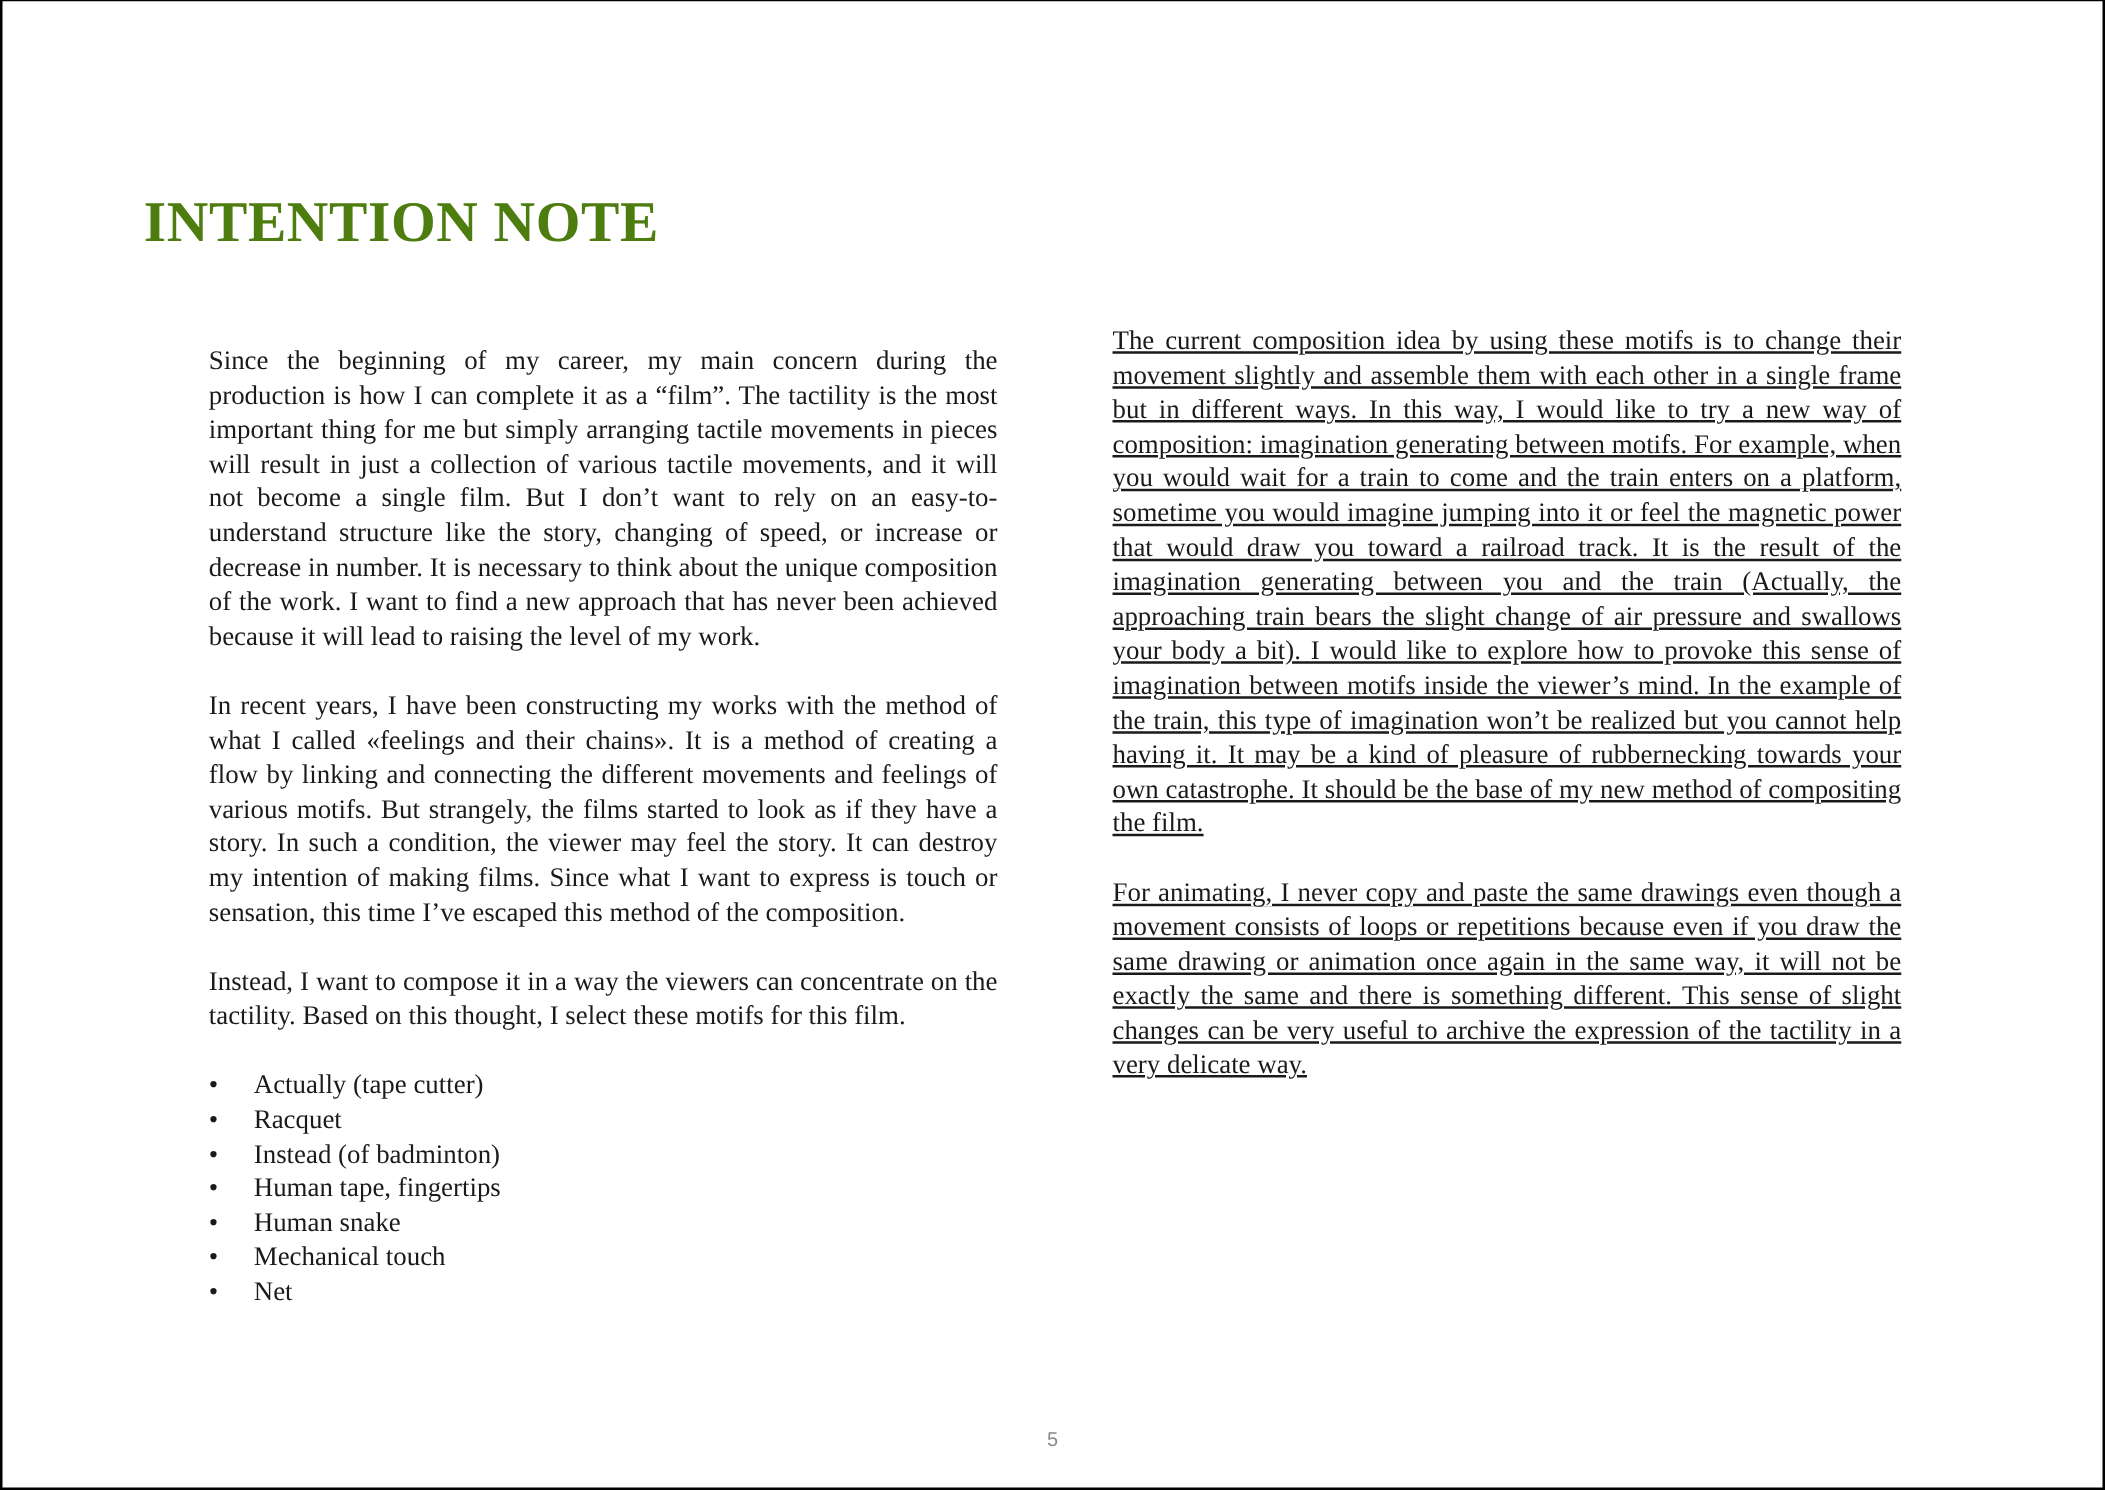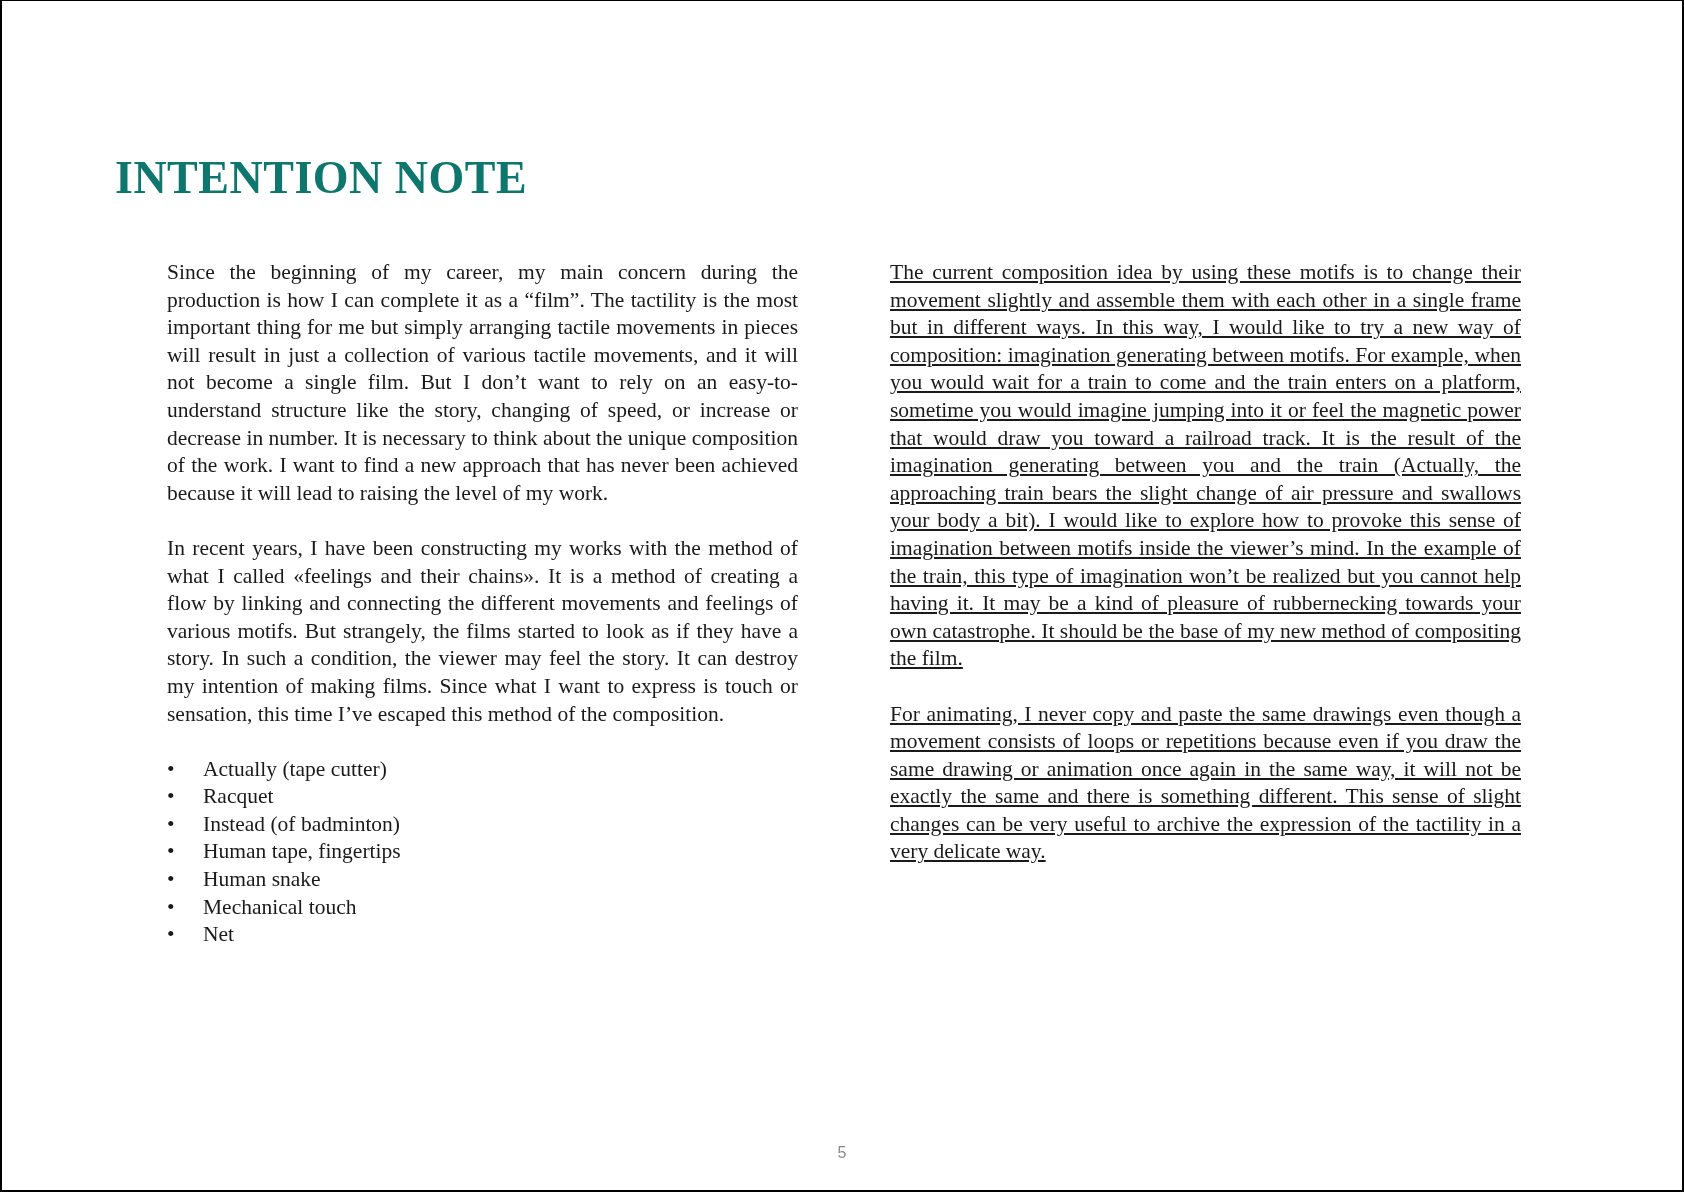--- a/index.html
+++ b/index.html
@@ -28,32 +28,32 @@
     .title {
       position: absolute;
       left: 113px;
       top: 152px;
       margin: 0;
       font-family: "Liberation Serif", "DejaVu Serif", serif;
       font-weight: bold;
       font-size: 46px;
       letter-spacing: 0.5px;
       line-height: 1.1;
-      color: #0f766e;
+      color: #4d7c0f;
     }
     .column {
       position: absolute;
       top: 258px;
       width: 631px;
       font-size: 21.5px;
       line-height: 27.6px;
       text-align: justify;
       color: #1a1a1a;
     }
-    .col-left { left: 165px; }
+    .col-left { left: 165px; margin-top: 16px; }
     .col-right { left: 888px; text-decoration: underline; }
     .column p {
       margin: 0 0 27.6px 0;
     }
     .motif-list {
       list-style: none;
       margin: 0;
       padding: 0;
     }
     .motif-list li {
@@ -79,20 +79,21 @@
   </style>
 </head>
 <body>
 
 <div class="page">
   <h1 class="title">INTENTION NOTE</h1>
 
   <div class="column col-left">
     <p>Since the beginning of my career, my main concern during the production is how I can complete it as a “film”. The tactility is the most important thing for me but simply arranging tactile movements in pieces will result in just a collection of various tactile movements, and it will not become a single film. But I don’t want to rely on an easy-to-understand structure like the story, changing of speed, or increase or decrease in number. It is necessary to think about the unique composition of the work. I want to find a new approach that has never been achieved because it will lead to raising the level of my work.</p>
     <p>In recent years, I have been constructing my works with the method of what I called «feelings and their chains». It is a method of creating a flow by linking and connecting the different movements and feelings of various motifs. But strangely, the films started to look as if they have a story. In such a condition, the viewer may feel the story. It can destroy my intention of making films. Since what I want to express is touch or sensation, this time I’ve escaped this method of the composition.</p>
+    <p>Instead, I want to compose it in a way the viewers can concentrate on the tactility. Based on this thought, I select these motifs for this film.</p>
     <ul class="motif-list">
       <li>
         <span class="bullet">•</span>
         <span>Actually (tape cutter)</span>
       </li>
       <li>
         <span class="bullet">•</span>
         <span>Racquet</span>
       </li>
       <li>

